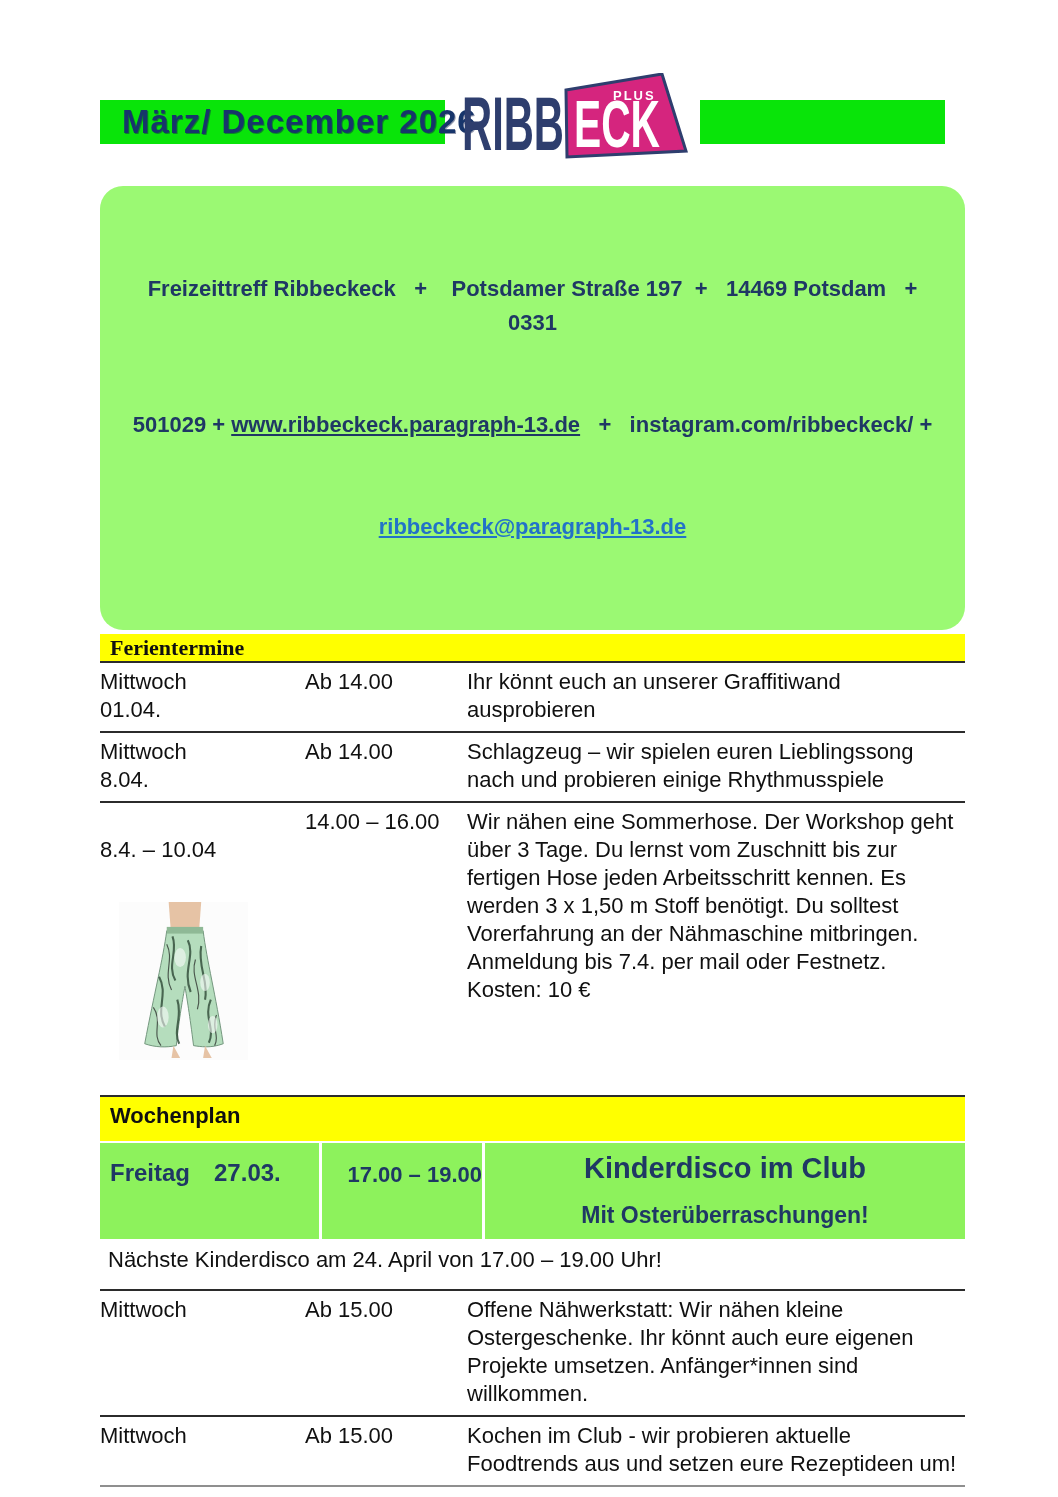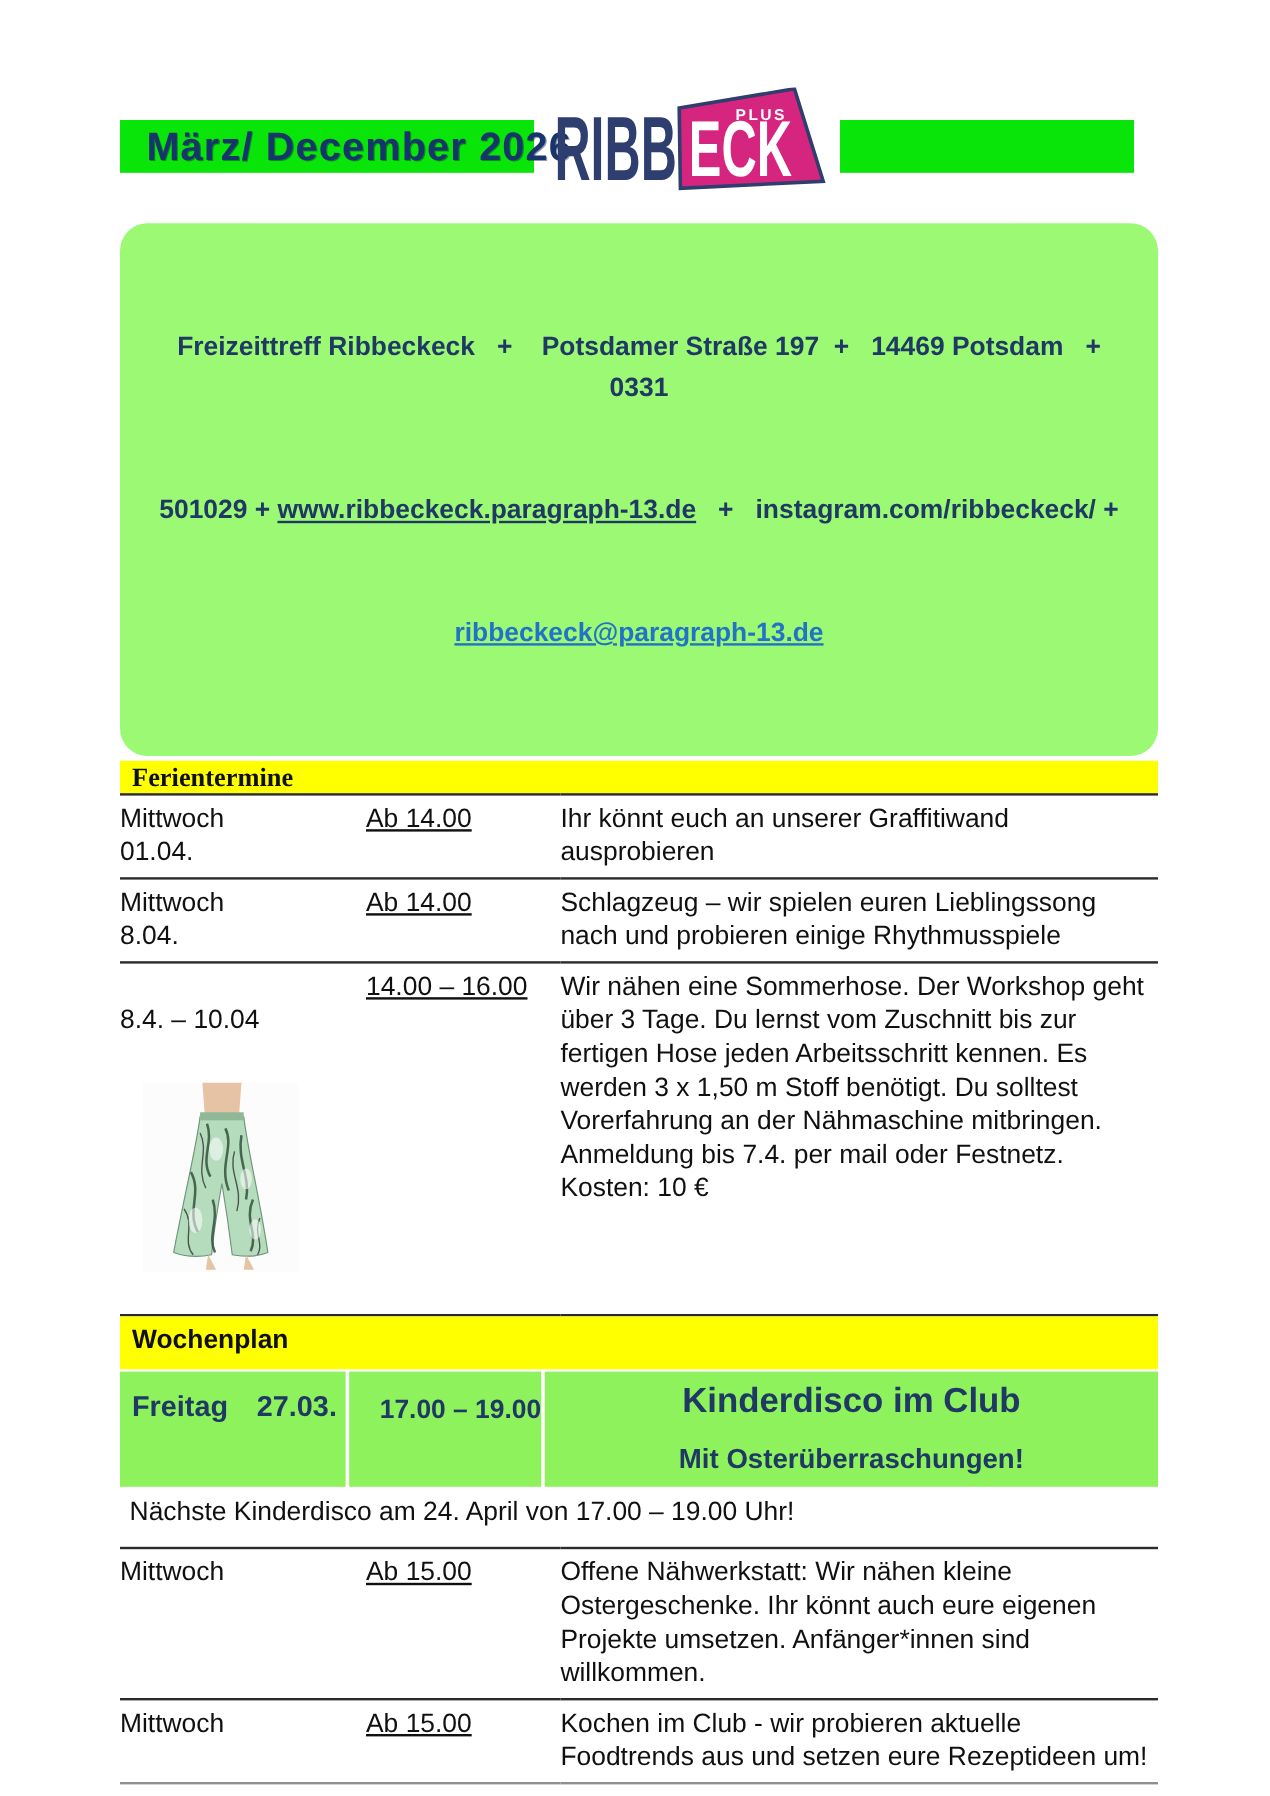--- a/index.html
+++ b/index.html
@@ -45,28 +45,28 @@
   table.schedule col.c1{width:205px;}
   table.schedule col.c2{width:162px;}
   table.schedule td{
     vertical-align:top;font-size:22px;line-height:28px;color:#101010;
     padding:5px 0 7px 0;
   }
   table.schedule tr{border-top:2px solid #2b2b2b;}
   table#ferien-table{border-bottom:2px solid #2b2b2b;}
   table#weekly-table{margin-top:16px;border-bottom:2px solid #8f8f8f;}
   td.day{padding-left:10px;white-space:pre-line;}
-  td.time{padding-left:8px;text-decoration:underline;}
+  td.time{padding-left:8px;}
   td.desc{padding-left:12px;padding-right:4px;}
   .pants{margin:10px 0 0 16px;display:block;}
 
   
   .kinder-row{margin-top:2px;display:flex;column-gap:3px;height:96px;}
   .kinder-cell{background:#8DF25C;box-sizing:border-box;}
-  .kc1{width:188px;padding:16px 0 0 10px;color:#1F3864;font-weight:bold;font-size:24px;}
+  .kc1{width:219px;padding:16px 0 0 10px;color:#1F3864;font-weight:bold;font-size:24px;}
   .kc1 .kdate{margin-left:24px;}
   .kc2{width:160px;padding:19px 0 0 8px;color:#1F3864;font-weight:bold;font-size:22px;text-align:right;}
   .kc3{flex:1;text-align:center;color:#1F3864;}
   .kc3 .ktitle{font-size:29px;font-weight:bold;margin-top:9px;}
   .kc3 .ksub{font-size:23px;font-weight:bold;margin-top:17px;}
 
   .note-line{margin-top:8px;font-size:22px;color:#101010;padding-left:8px;}
 </style>
 </head>
 <body>

